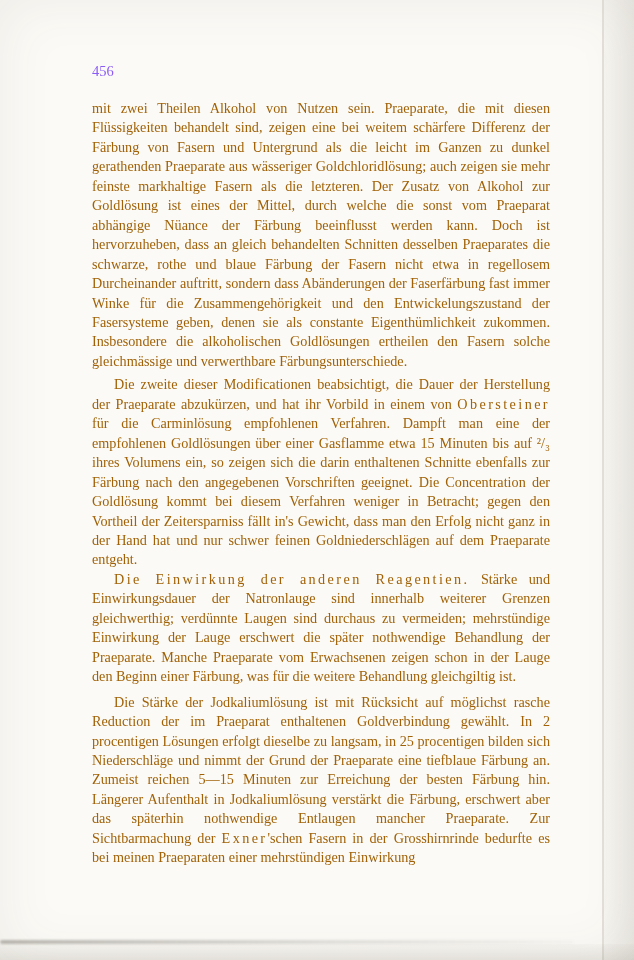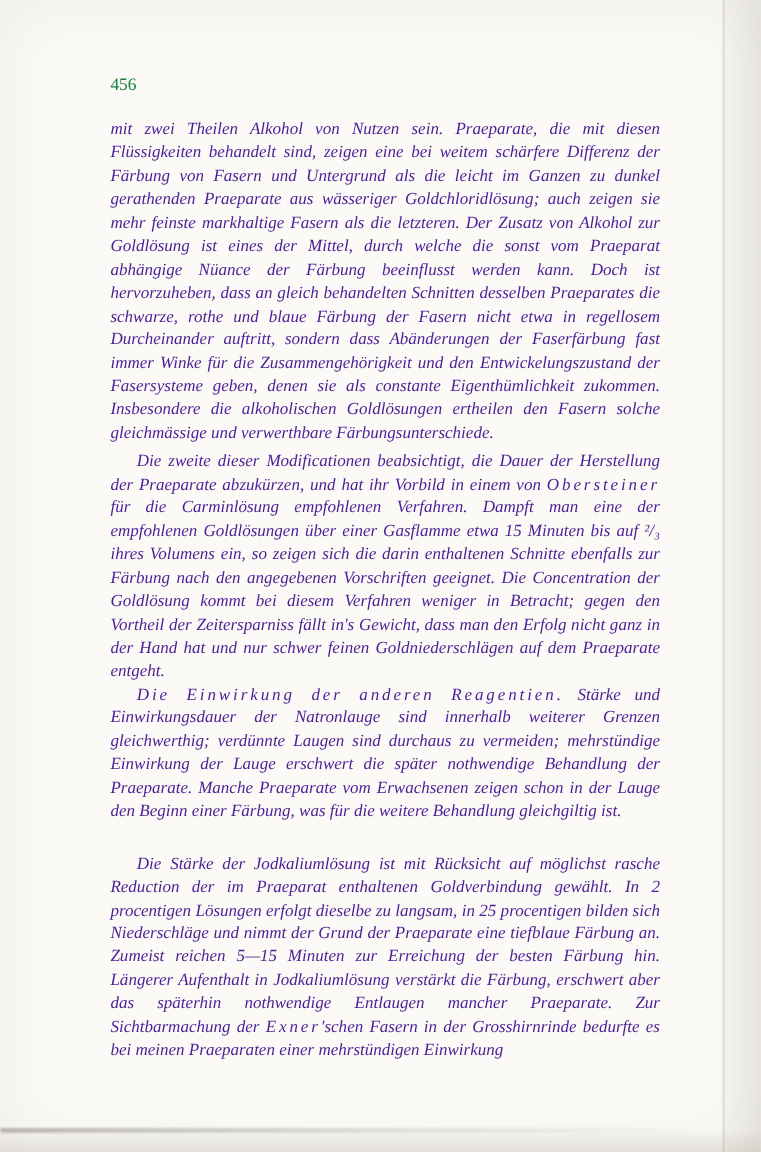--- a/index.html
+++ b/index.html
@@ -55,21 +55,21 @@
     bottom: 0;
     height: 16px;
     background: linear-gradient(to bottom, rgba(120,112,95,0.03), rgba(120,112,95,0.14));
   }
   .header {
     position: absolute;
     top: 63px;
     left: 92px;
     width: 458px;
     height: 20px;
-    color: #15803d;
+    color: #8b5cf6;
   }
   .page-number {
     position: absolute;
     left: 0;
     top: 0;
     font-size: 14.5px;
   }
   .running-head {
     position: absolute;
     left: 0;
@@ -81,33 +81,32 @@
     font-variant: small-caps;
   }
   .body-text {
     position: absolute;
     top: 99px;
     left: 92px;
     width: 458px;
     font-size: 14.2px;
     line-height: 19.45px;
     text-align: justify;
-    color: #4c1d95;
+    color: #a16207;
     hyphens: auto;
-    font-style: italic;
     -webkit-hyphens: auto;
   }
   .body-text p {
     margin: 0;
   }
   .body-text p.indent {
     text-indent: 22px;
   }
   .body-text p.gap-small { margin-top: 4px; }
-  .body-text p.gap-med   { margin-top: 24px; }
+  .body-text p.gap-med   { margin-top: 6px; }
   .body-text p.gap-large { }
   .sperr {
     letter-spacing: 0.17em;
   }
 </style>
 </head>
 <body>
 
 <div class="page">
   <div class="scan-edge-right-shade"></div>

